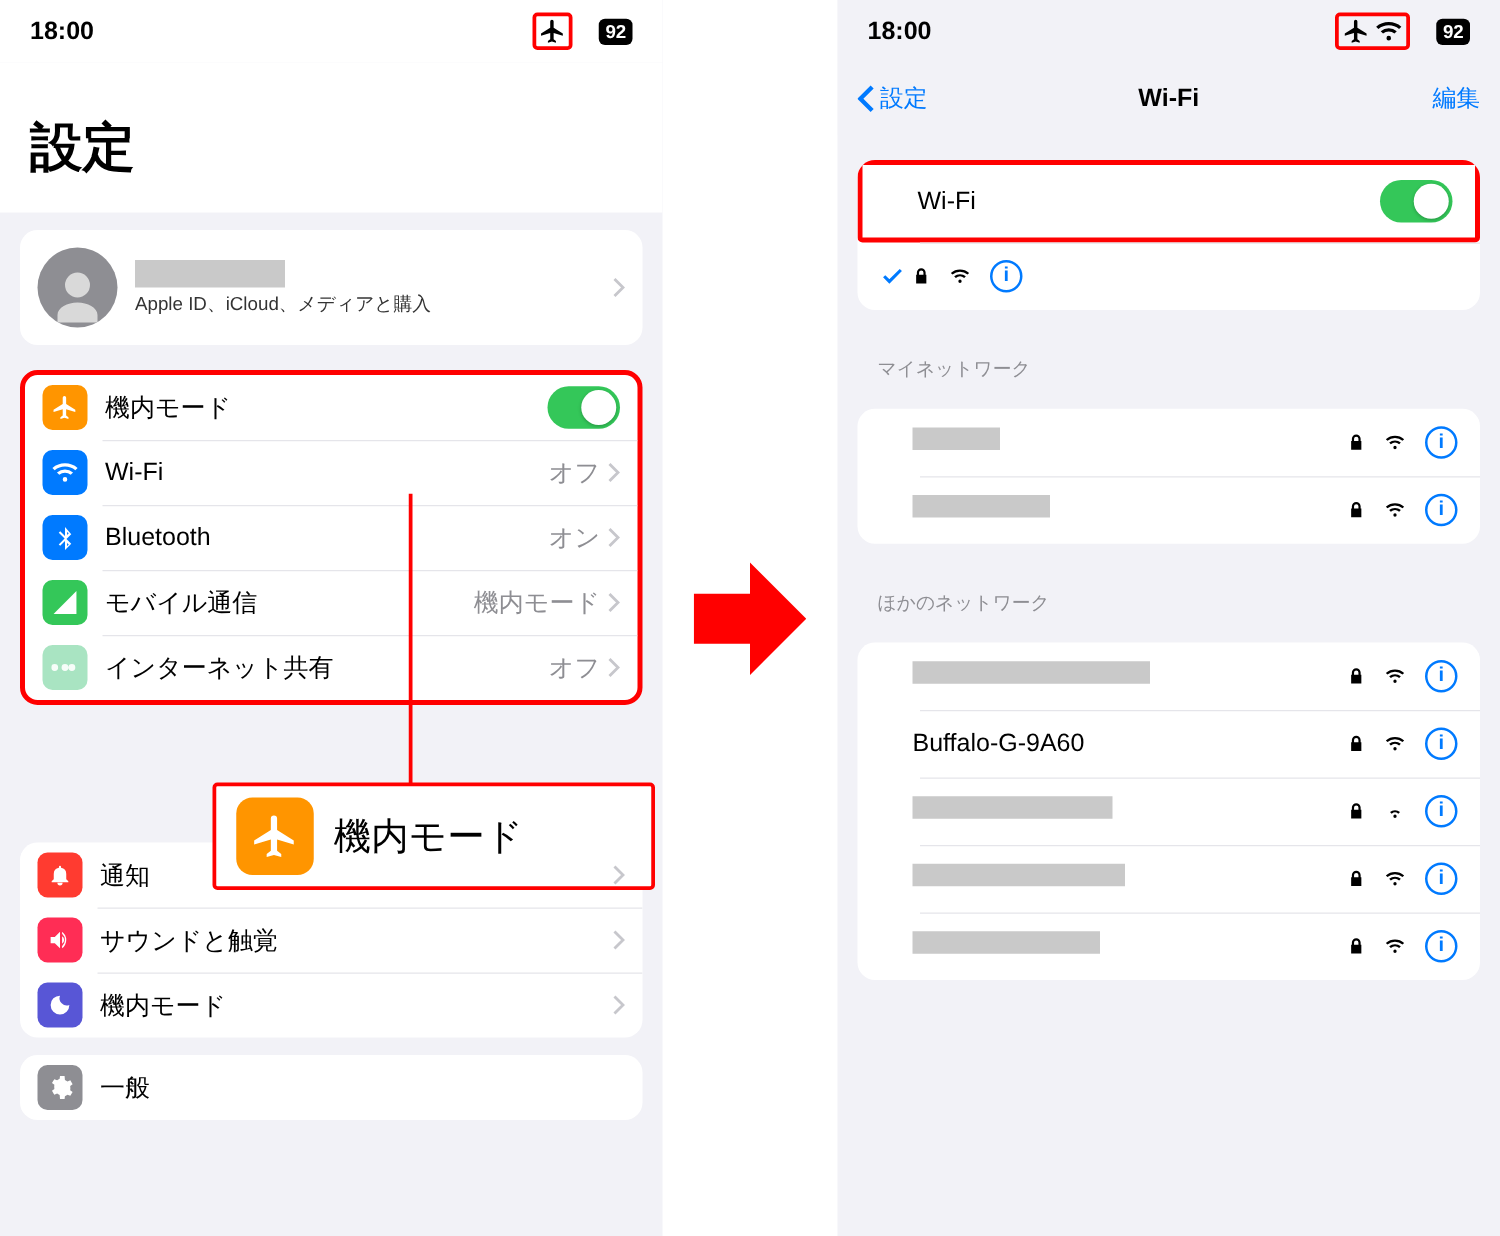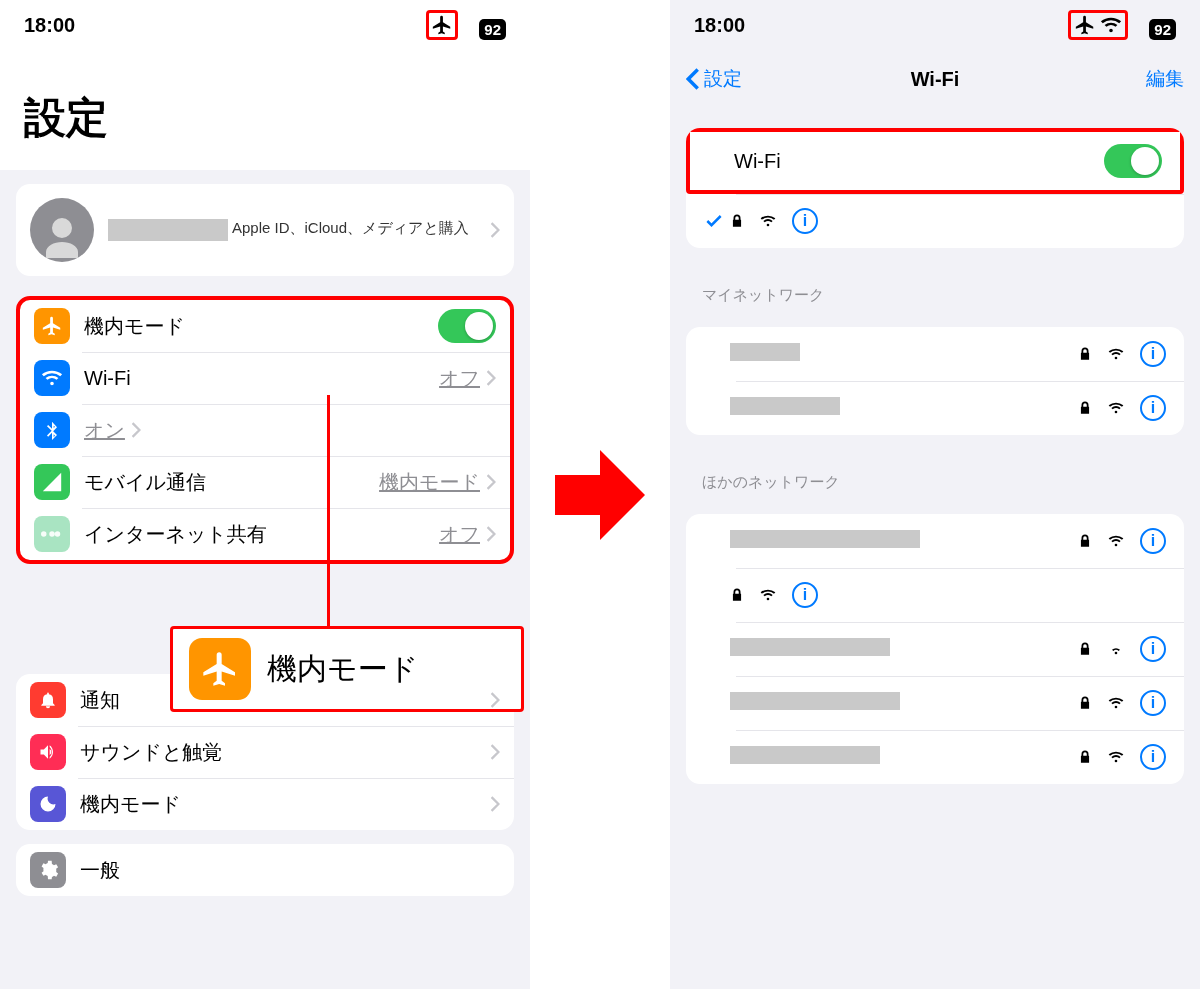--- a/index.html
+++ b/index.html
@@ -34,21 +34,21 @@
     height: 50px;
     background: #fff;
     display: flex;
     align-items: center;
     justify-content: space-between;
     padding: 0 24px;
     font-weight: 600;
     font-size: 20px;
   }
   .phone-right .status-bar { background: #f2f2f7; }
-  .status-right { display: flex; align-items: flex-end; gap: 21px; }
+  .status-right { display: flex; align-items: center; gap: 21px; }
   .battery-tag {
     background: #000; color: #fff; border-radius: 5px;
     padding: 2px 5px; font-size: 15px; font-weight: 700;
   }
   .airplane-status { width: 22px; height: 22px; }
   .wifi-status-icon { width: 22px; height: 22px; }
 
   
   .red-box { border: 3px solid #ff0000; border-radius: 4px; }
 
@@ -81,21 +81,21 @@
     position: absolute; left: 62px; right: 0; top: 0;
     height: 1px; background: #e5e5ea;
   }
   .row .icon-box {
     width: 36px; height: 36px; border-radius: 8px;
     display: flex; align-items: center; justify-content: center;
     margin-right: 14px; flex-shrink: 0;
   }
   .row .label { font-size: 20px; flex: 1; color: #000; }
   .row .label.dim { color: #000000; }
-  .row .value { font-size: 20px; color: #8e8e93; margin-right: 6px; text-decoration: underline; }
+  .row .value { font-size: 20px; color: #8e8e93; margin-right: 6px; }
   .chevron { width: 10px; height: 16px; flex-shrink: 0; }
 
   
   .toggle {
     width: 58px; height: 34px; border-radius: 17px;
     background: #34c759; position: relative; flex-shrink: 0;
   }
   .toggle::after {
     content: ""; position: absolute; right: 3px; top: 3px;
     width: 28px; height: 28px; border-radius: 50%; background: #fff;
@@ -103,21 +103,21 @@
   }
 
   
   .profile-row { padding: 14px; }
   .avatar {
     width: 64px; height: 64px; border-radius: 50%;
     background: #8e8e93;
     display: flex; align-items: flex-end; justify-content: center;
     overflow: hidden; margin-right: 14px; flex-shrink: 0;
   }
-  .profile-text { flex: 1; display: flex; gap: 4px; }
+  .profile-text { flex: 1; display: flex; flex-direction: column; gap: 4px; }
   .profile-name-block { width: 120px; height: 22px; background: #c9c9c9; }
   .profile-sub { font-size: 15px; color: #333; }
 
   
   .nav-bar {
     display: flex; align-items: center; justify-content: space-between;
     padding: 16px 16px; background: #f2f2f7;
   }
   .nav-back { display: flex; align-items: center; color: #007aff; font-size: 19px; gap: 4px; }
   .nav-title { font-size: 20px; font-weight: 600; position: absolute; left: 50%; transform: translateX(-50%); }
@@ -230,20 +230,21 @@
           <path fill="none" stroke="#c7c7cc" stroke-width="2" d="M1 1l6 6-6 6"></path>
         </svg>
     </div>
 
     <div class="row">
       <div class="icon-box" style="background:#007aff;">
         <svg width="20" height="20" viewBox="0 0 24 24">
             <path fill="#fff" d="M12 2v8.6L7.4 6 6 7.4 11.6 13 6 18.6 7.4 20 12 15.4V24l6-6-4.6-4.6L18 8.8zm2 4.8L15.6 8 14 9.6zm0 10.4 1.6 1.6L14 20.4z"></path>
           </svg>
       </div>
+      <span class="label">Bluetooth</span>
       <span class="value">オン</span>
       <svg class="chevron" viewBox="0 0 8 14">
           <path fill="none" stroke="#c7c7cc" stroke-width="2" d="M1 1l6 6-6 6"></path>
         </svg>
     </div>
 
     <div class="row">
       <div class="icon-box" style="background:#34c759;">
         <svg width="22" height="22" viewBox="0 0 24 24">
             <path fill="#fff" d="M2 22l20-20v20z"></path>
@@ -448,20 +449,21 @@
         <span>
             <svg width="20" height="16" viewBox="0 0 24 24">
               <path fill="#000" d="M12 20a2 2 0 1 0-2-2 2 2 0 0 0 2 2zm-5-6a8 8 0 0 1 10 0l2-2a11 11 0 0 0-14 0zm-4-4a14 14 0 0 1 18 0l2-2a17 17 0 0 0-22 0z"></path>
             </svg>
           </span>
         <span class="info-circle">i</span>
       </span>
     </div>
     <div class="row wifi-row">
       <span class="check-space"></span>
+      <span class="wifi-name">Buffalo-G-9A60</span>
       <span class="wifi-trailing">
         <span>
             <svg width="14" height="16" viewBox="0 0 24 24">
               <path fill="#000" d="M6 10V7a6 6 0 0 1 12 0v3h1v12H5V10zm3 0h6V7a3 3 0 0 0-6 0z"></path>
             </svg>
           </span>
         <span>
             <svg width="20" height="16" viewBox="0 0 24 24">
               <path fill="#000" d="M12 20a2 2 0 1 0-2-2 2 2 0 0 0 2 2zm-5-6a8 8 0 0 1 10 0l2-2a11 11 0 0 0-14 0zm-4-4a14 14 0 0 1 18 0l2-2a17 17 0 0 0-22 0z"></path>
             </svg>

